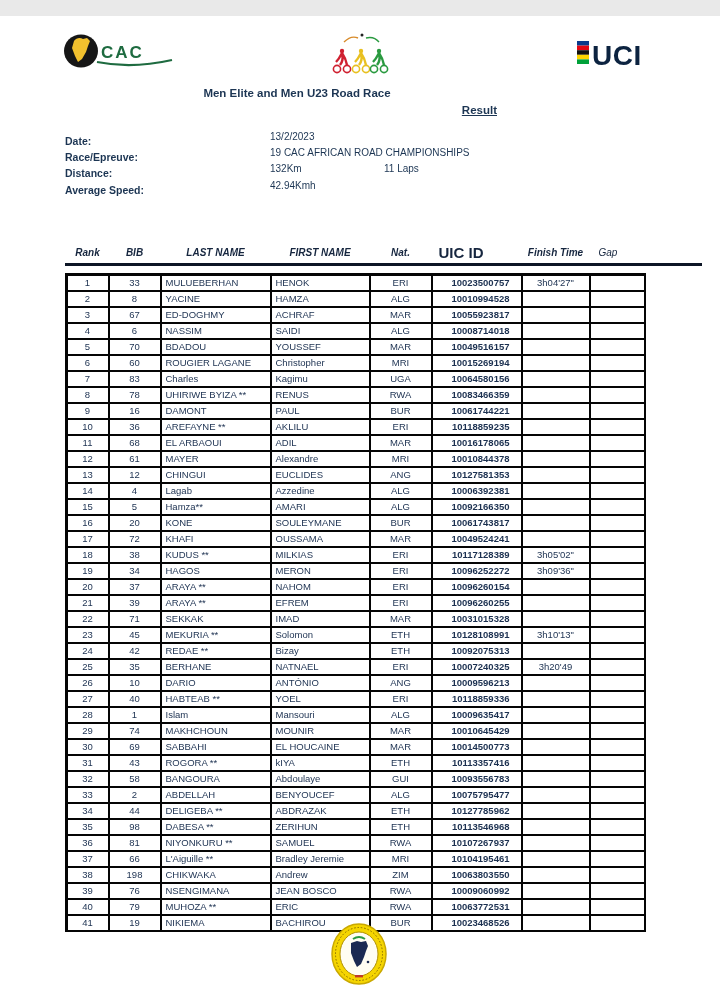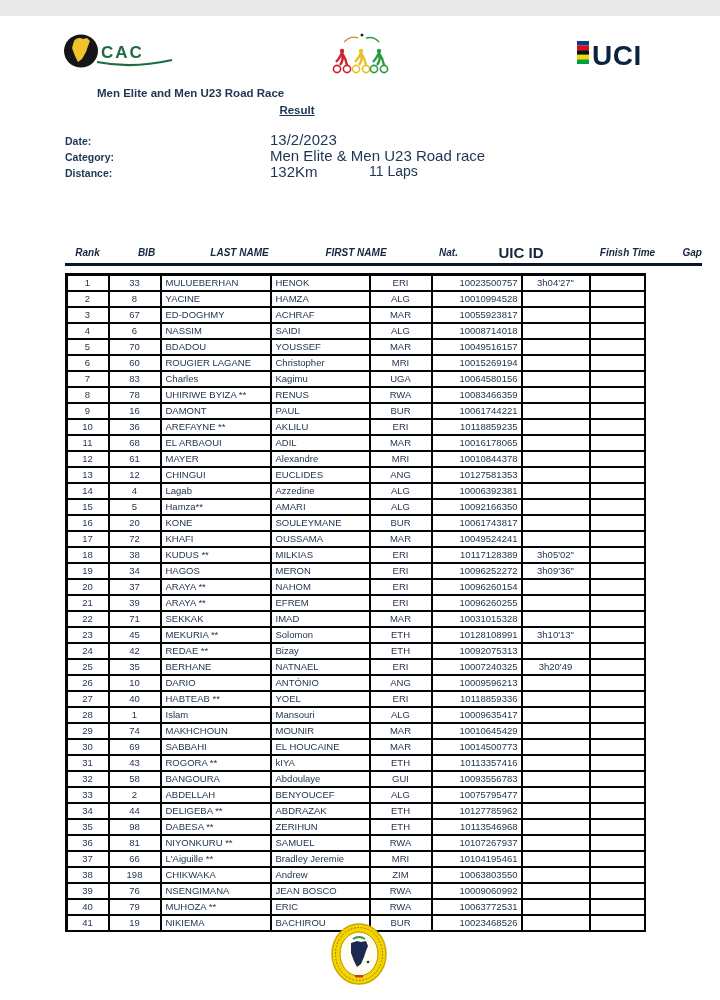--- a/index.html
+++ b/index.html
@@ -7,52 +7,52 @@
   .page {
     position:relative; width:720px; height:1000px; background:#ffffff;
     margin:16px auto; overflow:hidden;
     font-family:"Liberation Sans", sans-serif; color:#1b3050;
   }
   
   .logo-cac { position:absolute; left:60px; top:14px; }
   .logo-center { position:absolute; left:326px; top:13px; }
   .logo-uci { position:absolute; left:576px; top:22px; }
   
-  .title1 { position:absolute; top:71px; left:97px; width:400px; 
+  .title1 { position:absolute; top:71px; left:97px; width:400px; text-align:center;
             font-size:11.5px; font-weight:bold; color:#1c3553; }
-  .title2 { position:absolute; top:88px; left:97px; width:400px; text-align:center;
+  .title2 { position:absolute; top:88px; left:97px; width:400px; text-align:right;
             font-size:11.5px; font-weight:bold; text-decoration:underline; color:#1c3553; }
   
   .meta { position:absolute; left:65px; top:115px; width:560px; }
   .meta-row { position:relative; height:16.2px; }
   .meta-label { font-size:10.5px; font-weight:bold; color:#1c3553; }
-  .meta-value { position:absolute; left:205px; top:0; font-size:15px; color:#1c3553; white-space:nowrap; }
-  .meta-value2 { position:absolute; left:304px; top:0; font-size:14px; color:#1c3553; }
+  .meta-value { position:absolute; left:205px; top:0; font-size:10px; color:#1c3553; white-space:nowrap; }
+  .meta-value2 { position:absolute; left:319px; top:0; font-size:10px; color:#1c3553; }
   
   .thead {
     position:absolute; left:65px; top:228px; width:581px; height:17px;
     display:grid; grid-template-columns:40px 50px 108px 97px 60px 88px 66px 53px;
-    gap:14px; padding:0 2.5px;
+    gap:2px; padding:0 2.5px;
   }
   .th { display:flex; align-items:center; justify-content:center;
         font-size:10px; font-weight:bold; font-style:italic; color:#16263f; white-space:nowrap; }
   .th.uic { font-style:normal; font-size:15px; justify-content:flex-start; padding-left:6px; }
-  .th.gapcol { font-weight:bold; justify-content:flex-start; padding-left:8px; }
+  .th.gapcol { font-weight:normal; justify-content:flex-start; padding-left:8px; }
   .header-rule { position:absolute; left:65px; top:247px; width:637px; height:3px; background:#0d1626; }
   
   .tbody {
     position:absolute; left:65px; top:257px;
     display:grid; grid-template-columns:40px 50px 108px 97px 60px 88px 66px 53px;
     grid-auto-rows:14px; gap:2px; padding:2.5px; background:#050505;
   }
   .cell { background:#ffffff; display:flex; align-items:center;
           font-size:9.5px; color:#1b3050; white-space:nowrap; overflow:hidden; }
   .cell.c { justify-content:center; }
   .cell.l { padding-left:4px; justify-content:flex-start; }
-  .cell.r { justify-content:flex-end; padding-right:3px; }
+  .cell.r { justify-content:flex-end; padding-right:11px;font-weight:bold; }
   
   .logo-footer { position:absolute; left:330px; top:906px; }
 </style>
 </head>
 <body>
 
 <div class="page">
 
   <svg class="logo-cac" width="118" height="46" viewBox="0 0 118 46">
     <ellipse cx="21" cy="21" rx="17" ry="16.5" fill="#161616"></ellipse>
@@ -98,27 +98,31 @@
 
   <div class="title1">Men Elite and Men U23 Road Race</div>
   <div class="title2">Result</div>
 
   <div class="meta">
     <div class="meta-row">
       <span class="meta-label">Date:</span>
       <span class="meta-value">13/2/2023</span>
     </div>
     <div class="meta-row">
-      <span class="meta-label">Category:</span>
-      <span class="meta-value">Men Elite &amp; Men U23 Road race</span>
+      <span class="meta-label">Race/Epreuve:</span>
+      <span class="meta-value">19 CAC AFRICAN ROAD CHAMPIONSHIPS</span>
     </div>
     <div class="meta-row">
       <span class="meta-label">Distance:</span>
       <span class="meta-value">132Km</span>
       <span class="meta-value2">11 Laps</span>
+    </div>
+    <div class="meta-row">
+      <span class="meta-label">Average Speed:</span>
+      <span class="meta-value">42.94Kmh</span>
     </div>
   </div>
 
   <div class="thead">
     <div class="th">Rank</div>
     <div class="th">BIB</div>
     <div class="th">LAST NAME</div>
     <div class="th">FIRST NAME</div>
     <div class="th">Nat.</div>
     <div class="th uic">UIC ID</div>

